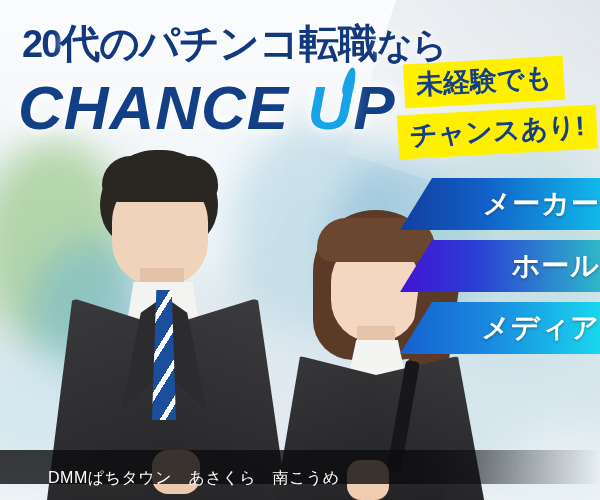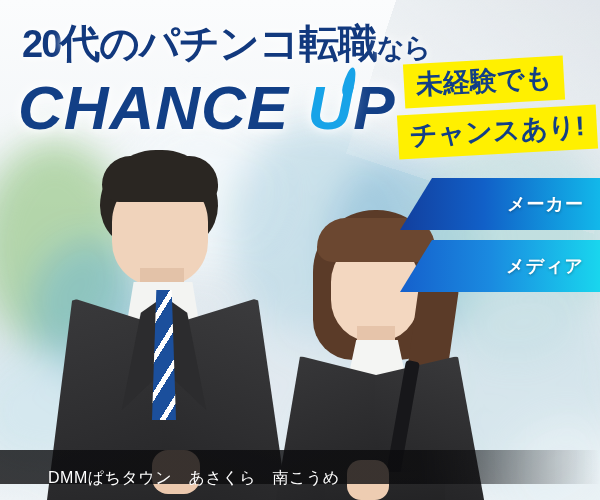--- a/index.html
+++ b/index.html
@@ -188,21 +188,21 @@
     color: #12397e;
     letter-spacing: -1px;
     white-space: nowrap;
     text-shadow: 0 0 6px rgba(255,255,255,.85), 0 0 14px rgba(255,255,255,.7);
   }
   .headline .num {
     font-size: 38px;
     letter-spacing: -2px;
   }
   .headline .small {
-    font-size: 27px;
+    font-size: 35px;
   }
 
   .logo {
     position: absolute;
     left: 18px;
     top: 72px;
     font-size: 62px;
     font-weight: 700;
     font-style: italic;
     color: #123f86;
@@ -256,25 +256,24 @@
     top: 178px;
     width: 200px;
   }
   .tag {
     position: relative;
     height: 52px;
     margin-bottom: 10px;
     display: flex;
     align-items: center;
     justify-content: flex-end;
-    padding-right: 16px;
     box-sizing: border-box;
     clip-path: polygon(32px 0%, 100% 0%, 100% 100%, 0% 100%);
     color: #ffffff;
-    font-size: 18px;
+    font-size: 28px;
     font-weight: 700;
     letter-spacing: 1px;
     text-shadow: 0 1px 3px rgba(0,0,0,.35);
     width: 200px;
   }
   .tag-maker { background: linear-gradient(90deg, #123f9e 0%, #1160c8 42%, #12b8ea 100%); }
   .tag-hall  { background: linear-gradient(90deg, #4312d6 0%, #2a3fd4 38%, #2eb7c9 100%); }
   .tag-dev   { background: linear-gradient(90deg, #1148b4 0%, #1176d8 45%, #18c4e8 100%); }
   .tag-agency{ background: linear-gradient(90deg, #7b19e0 0%, #4432e0 45%, #2f7ee8 100%); }
   .tag-media { background: linear-gradient(90deg, #1560cc 0%, #1a8ae0 45%, #19d6ee 100%); }
@@ -357,19 +356,20 @@
 
   <div class="logo">
     <span>CHANCE </span><span class="up-u">U</span><span>P</span>
   </div>
 
   <div class="badge badge-1">未経験でも</div>
   <div class="badge badge-2">チャンスあり!</div>
 
   <div class="tags">
     <div class="tag tag-maker">メーカー</div>
+    <div class="tag tag-hall">ホール</div>
     <div class="tag tag-media">メディア</div>
   </div>
 
   <div class="credit-band"></div>
   <div class="credit-text">DMMぱちタウン　あさくら　南こうめ</div>
 
 </div>
 
 </body></html>

